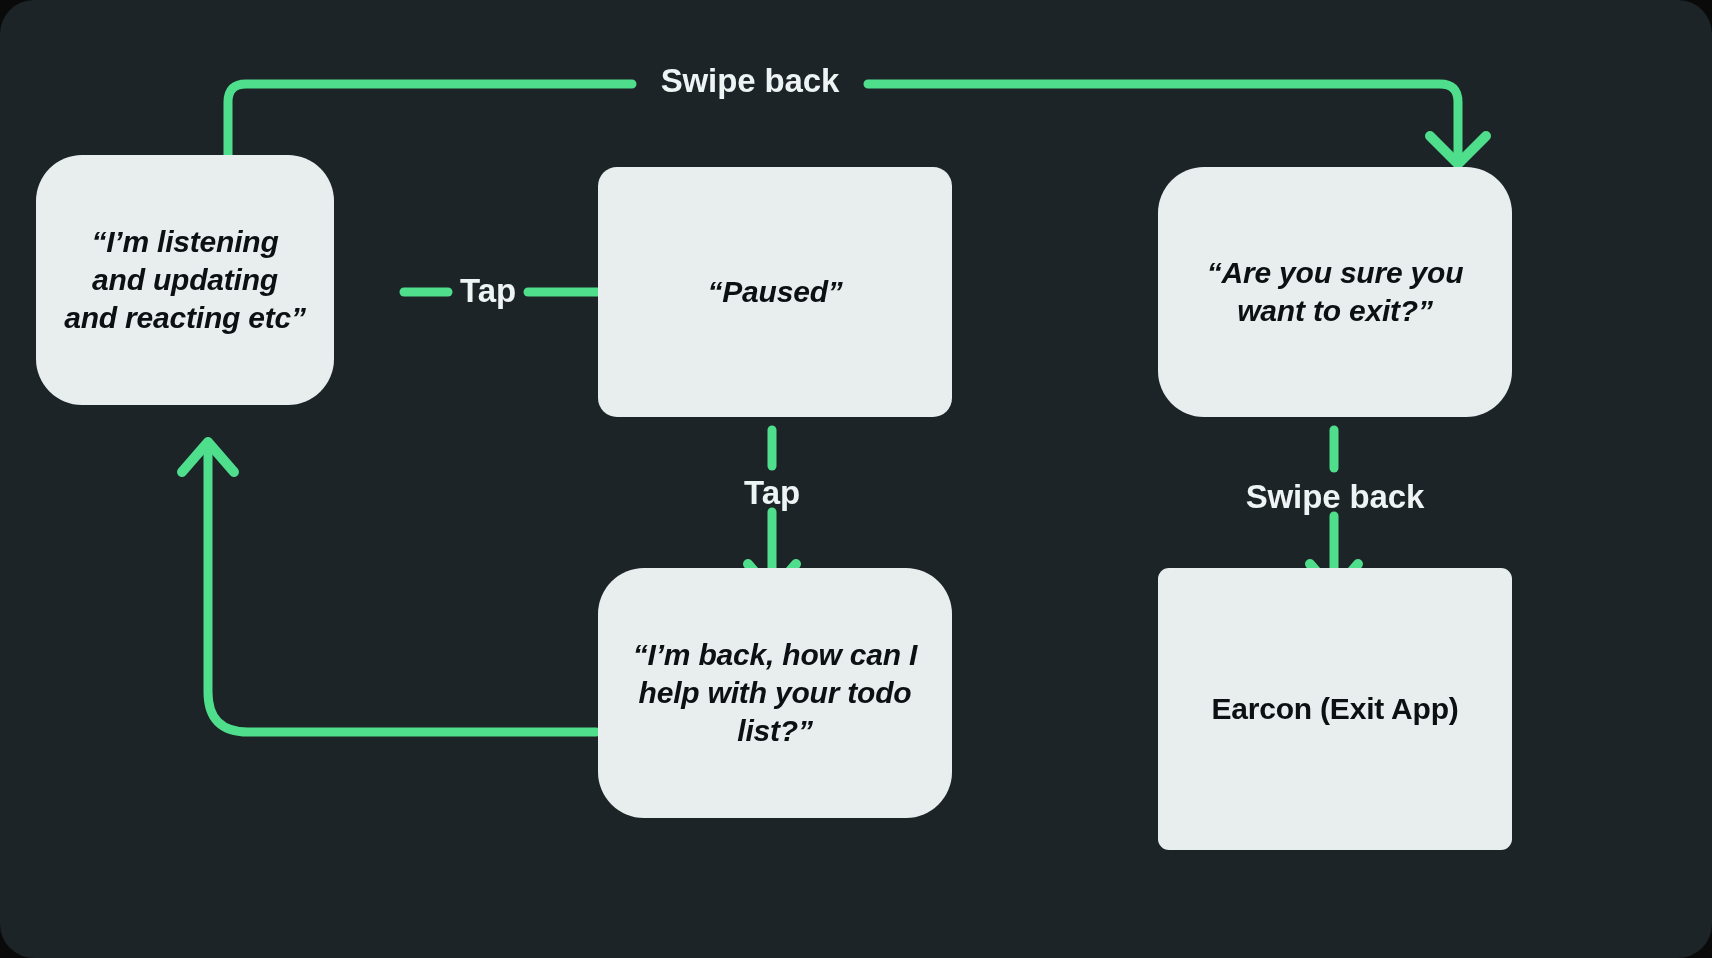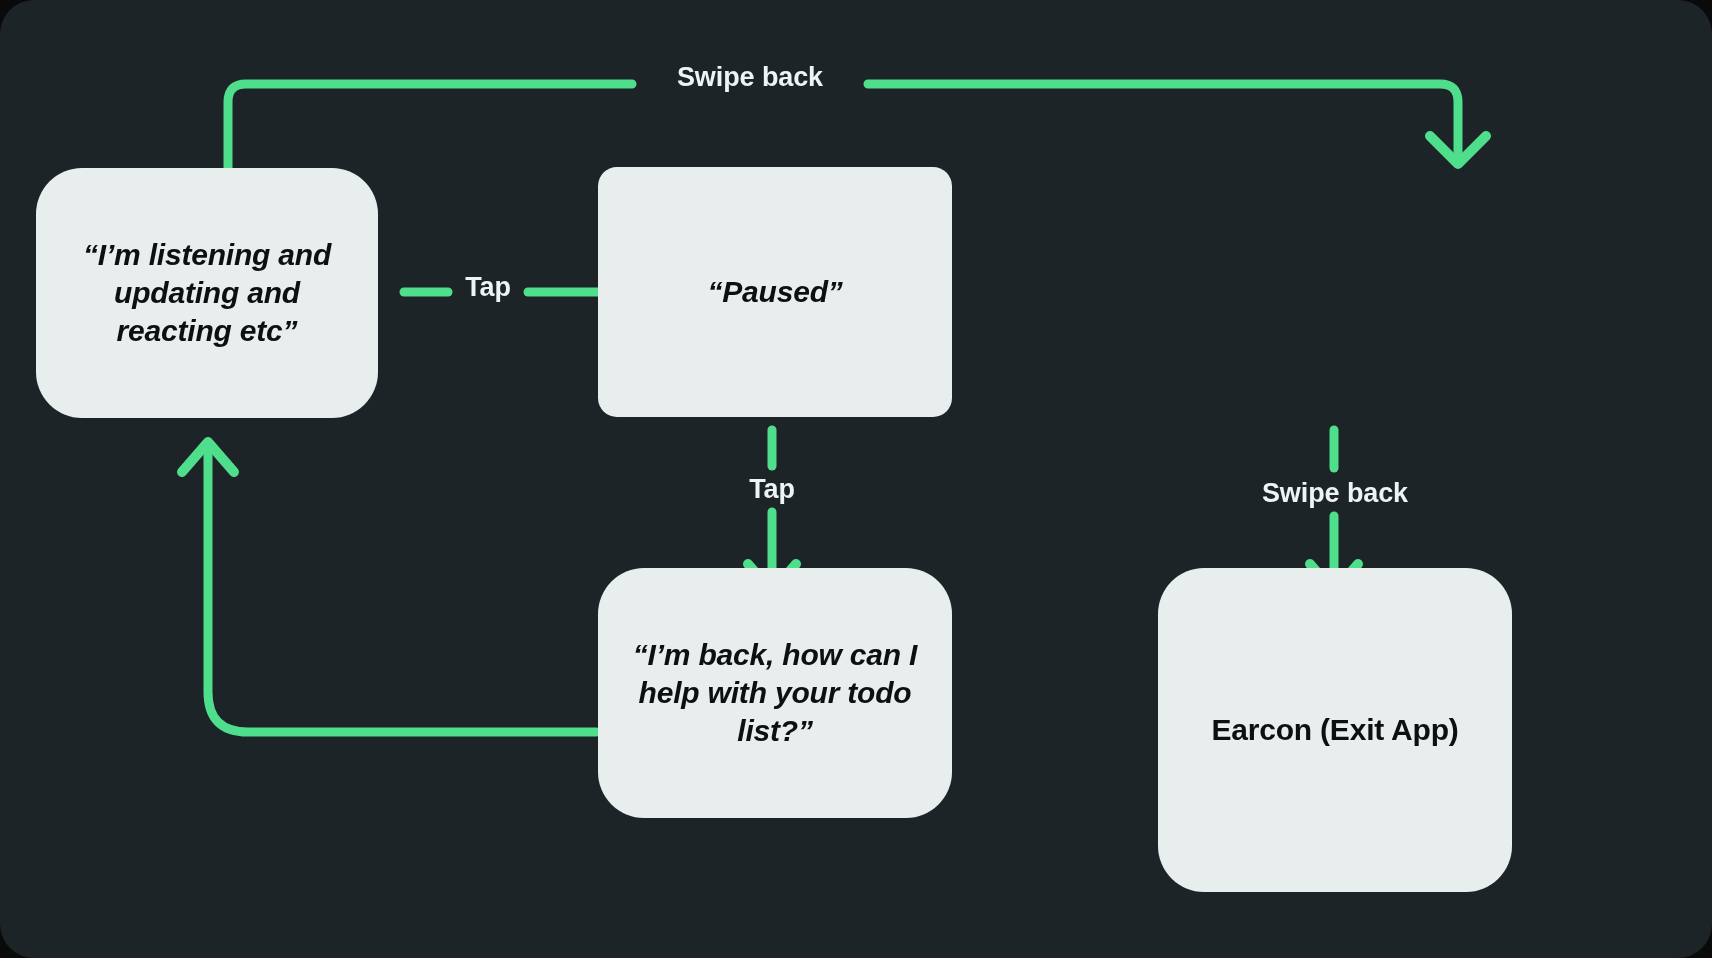--- a/index.html
+++ b/index.html
@@ -43,31 +43,31 @@
     line-height: 1.27;
     letter-spacing: -0.2px;
   }
   .card-text.plain {
     font-style: normal;
   }
   .edge-label {
     position: absolute;
     color: #eef3f4;
     font-weight: bold;
-    font-size: 27px;
+    font-size: 33px;
     letter-spacing: -0.1px;
     white-space: nowrap;
     text-align: center;
   }
   
-  #card-listening { left: 36px;   top: 168px; width: 342px; height: 250px; }
+  #card-listening { left: 36px;   top: 155px; width: 298px; height: 250px; }
   #card-paused    { left: 598px;  top: 167px; width: 354px; height: 250px; border-radius: 19px; }
   #card-confirm   { left: 1158px; top: 167px; width: 354px; height: 250px; }
   #card-back      { left: 598px;  top: 568px; width: 354px; height: 250px; justify-content: flex-end; }
-  #card-earcon    { left: 1158px; top: 568px; width: 354px; height: 324px; }
+  #card-earcon    { left: 1158px; top: 568px; width: 354px; height: 282px; border-radius: 11px; }
 
   
   #label-swipe-back-top { left: 648px;  top: 62px;  width: 204px; }
   #label-tap-h          { left: 428px;  top: 272px; width: 120px; }
   #label-tap-v          { left: 712px;  top: 474px; width: 120px; }
   #label-swipe-back-r   { left: 1233px; top: 478px; width: 204px; }
 </style>
 </head>
 <body>
 
@@ -109,20 +109,23 @@
   </svg>
 
   <div class="card" id="card-listening">
     <div class="card-text">“I’m listening and updating and reacting etc”</div>
   </div>
 
   <div class="card" id="card-paused">
     <div class="card-text">“Paused”</div>
   </div>
 
+  <div class="card" id="card-confirm">
+    <div class="card-text">“Are you sure you want to exit?”</div>
+  </div>
 
   <div class="card" id="card-back">
     <div class="card-text">“I’m back, how can I help with your todo list?”</div>
   </div>
 
   <div class="card" id="card-earcon">
     <div class="card-text plain">Earcon (Exit App)</div>
   </div>
 
   <div class="edge-label" id="label-swipe-back-top">Swipe back</div>

